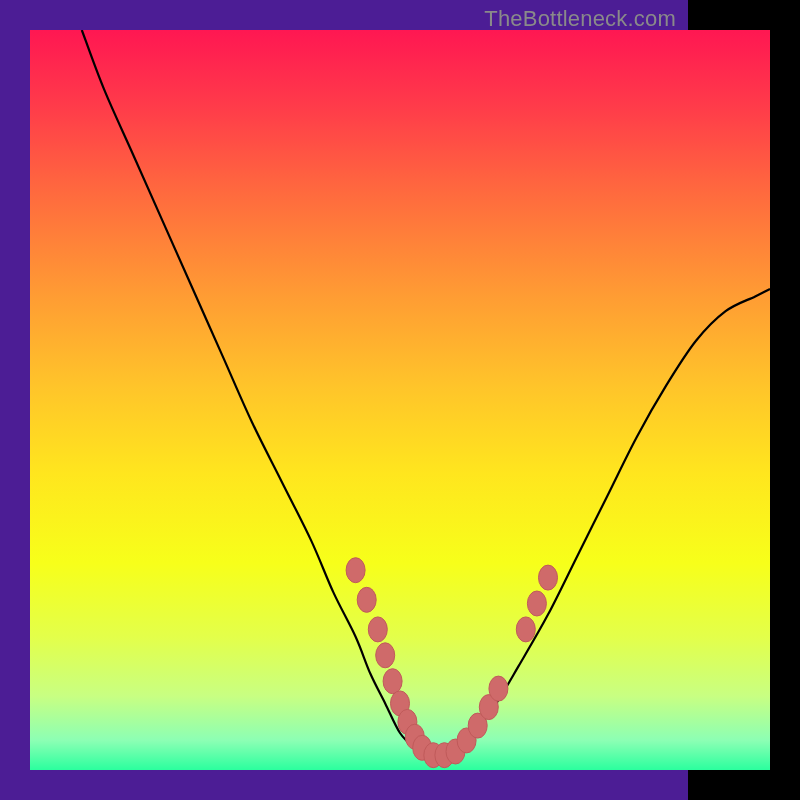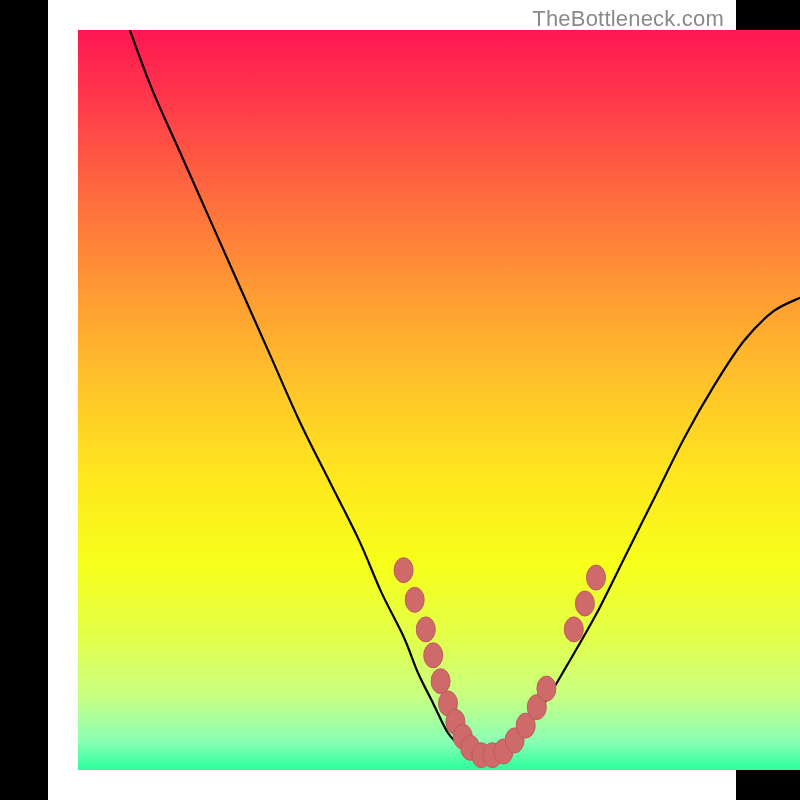--- a/index.html
+++ b/index.html
@@ -8,22 +8,21 @@
     width: 800px;
     height: 800px;
     background: #000;
     overflow: hidden;
     font-family: Arial, Helvetica, sans-serif;
   }
   .frame {
     position: relative;
     width: 688px;
     height: 800px;
-    background: #ffffff;
-    margin-left: 48px;
+    background: #4c1d95;
   }
   .plot-area {
     position: absolute;
     left: 30px;
     top: 30px;
     width: 740px;
     height: 740px;
     overflow: hidden;
   }
   .gradient-bg {

